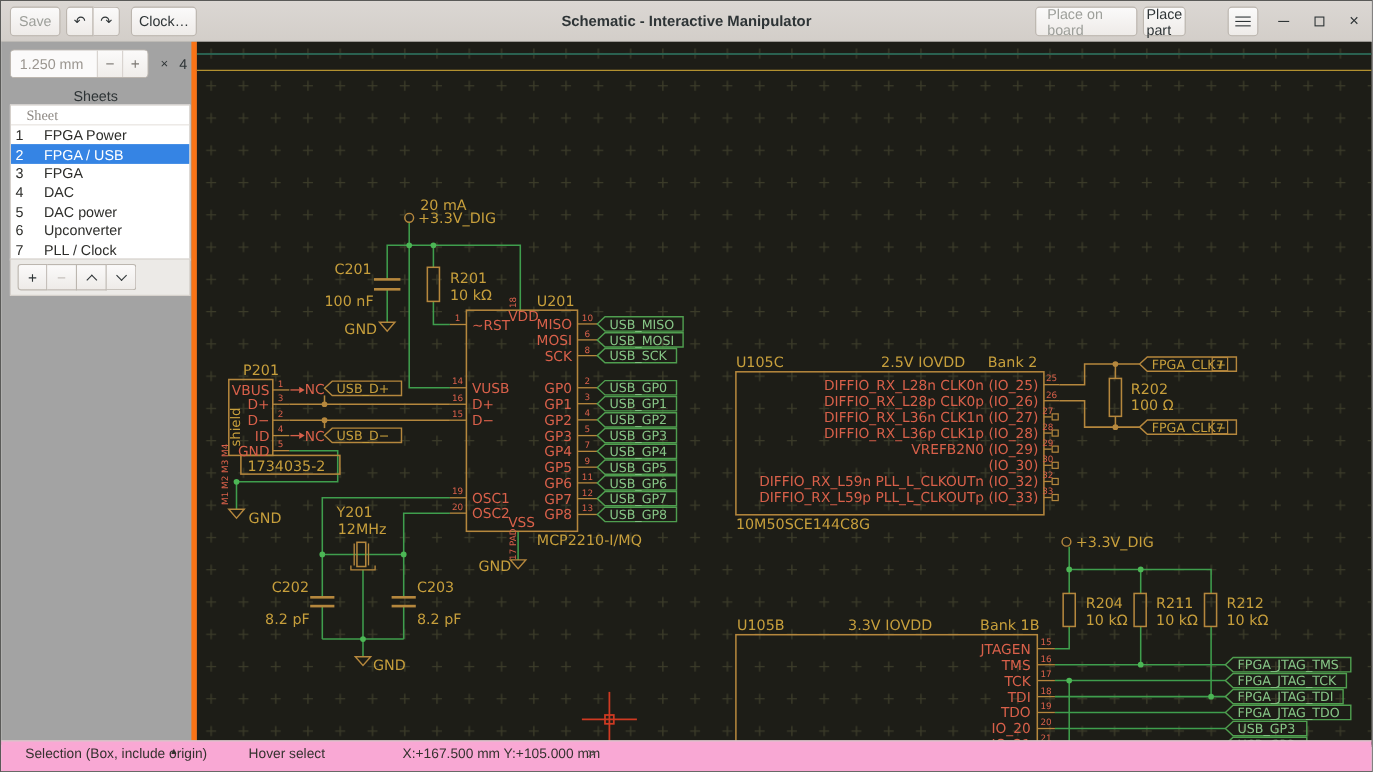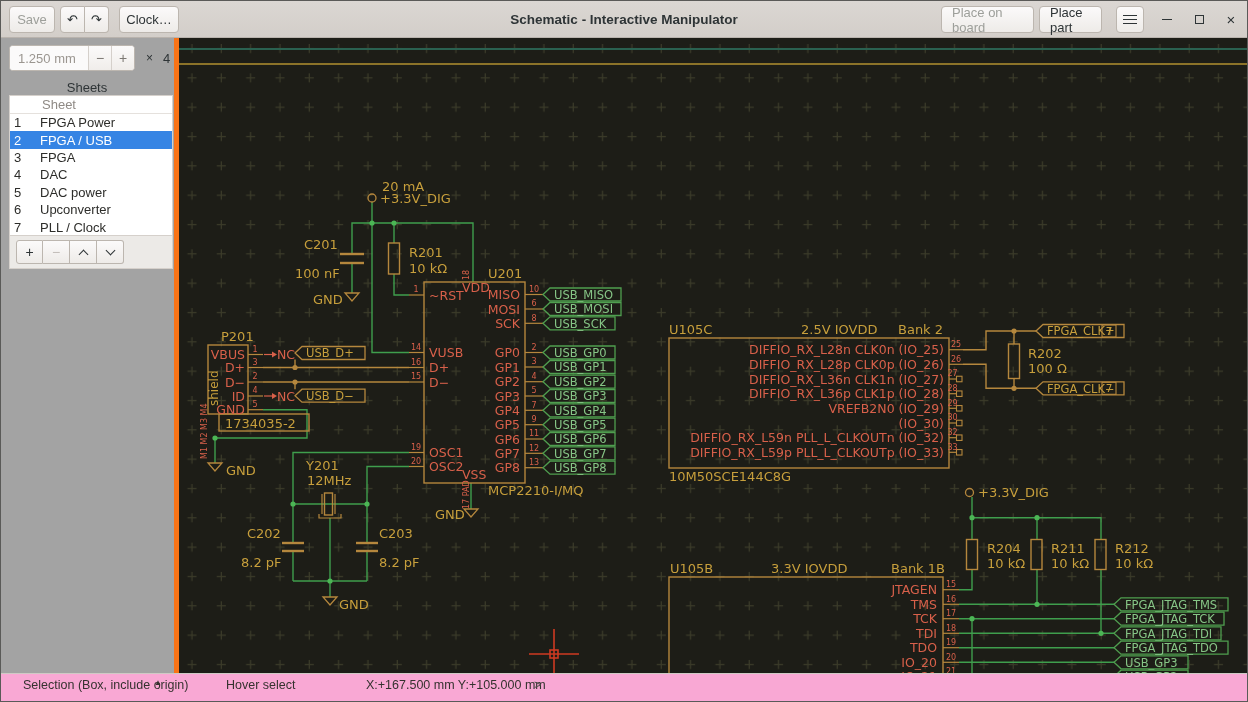--- a/index.html
+++ b/index.html
@@ -30,21 +30,21 @@
   .spinrow{position:absolute;top:7px;left:8px;height:26px;display:flex;align-items:center;}
   .spinframe{display:flex;height:26px;border:1px solid #bcb6af;border-radius:4px;background:#fcfcfc;overflow:hidden;}
   .spinval{width:78px;display:flex;align-items:center;padding-left:8px;font-size:13px;color:#9b9690;background:#fbfafa;}
   .spinbtn{width:23px;display:flex;align-items:center;justify-content:center;font-size:14px;color:#7c7873;
            border-left:1px solid #d5d0cb;background:linear-gradient(#fbfafa,#f0edea);}
   .gridx{margin-left:11px;font-size:12px;color:#2e3436;}
   .gridmul{margin-left:10px;font-size:13px;color:#2e3436;}
   .sheets-title{position:absolute;top:42px;left:0;width:172px;text-align:center;font-size:13px;font-weight:normal;color:#2e3436;}
   .sheettable{position:absolute;top:57px;left:8px;width:164px;background:#ffffff;border:1px solid #d5d0cb;font-size:13px;color:#2d2d2a;}
   .sheethead{height:18px;display:flex;align-items:center;color:#8f8a85;border-bottom:1px solid #e5e1dd;}
-  .sheethead span{padding-left:32px;}
+  .sheethead span{padding-left:14px;font-family:Liberation Serif, serif;}
   .sheetrow{height:17.4px;display:flex;align-items:center;}
   .sheetrow .num{width:30px;padding-left:4px;}
   .sheetrow.sel{background:#3584e4;color:#ffffff;}
   .listtools{position:absolute;top:197px;left:8px;width:164px;height:34px;background:#eceae7;border:1px solid #d5d0cb;
              display:flex;align-items:center;padding-left:6px;}
   .ltbtn{width:27px;height:24px;background:linear-gradient(#fbfafa,#eeebe8);border:1px solid #bcb6af;border-left-width:0;
          display:flex;align-items:center;justify-content:center;font-size:14px;color:#2e3436;}
   .ltbtn:first-child{border-left-width:1px;border-radius:3px 0 0 3px;}
   .ltbtn:last-child{border-radius:0 3px 3px 0;}
   .ltbtn.dim{color:#c2bdb8;}
@@ -71,21 +71,21 @@
 
   <div class="titlebar">
     <div class="tbtn disabled" style="left:8px;width:46px;">Save</div>
     <div class="linkgroup" style="left:59px;">
       <div class="tbtn" style="width:25px;padding:0;">↶</div>
       <div class="tbtn" style="width:24px;padding:0;">↷</div>
     </div>
     <div class="tbtn" style="left:118px;width:60px;">Clock…</div>
     <div class="title">Schematic - Interactive Manipulator</div>
     <div class="tbtn disabled" style="left:940px;width:93px;">Place on board</div>
-    <div class="tbtn" style="left:1038px;width:63px;">Place part</div>
+    <div class="tbtn" style="left:1038px;width:39px;">Place part</div>
     <div class="tbtn" style="left:1115px;width:28px;padding:0;">
       <span class="hamb">
           <b></b>
           <b></b>
           <b></b>
         </span>
     </div>
     <div class="winctl" style="left:1155px;">
       <span class="minline"></span>
       </div>

